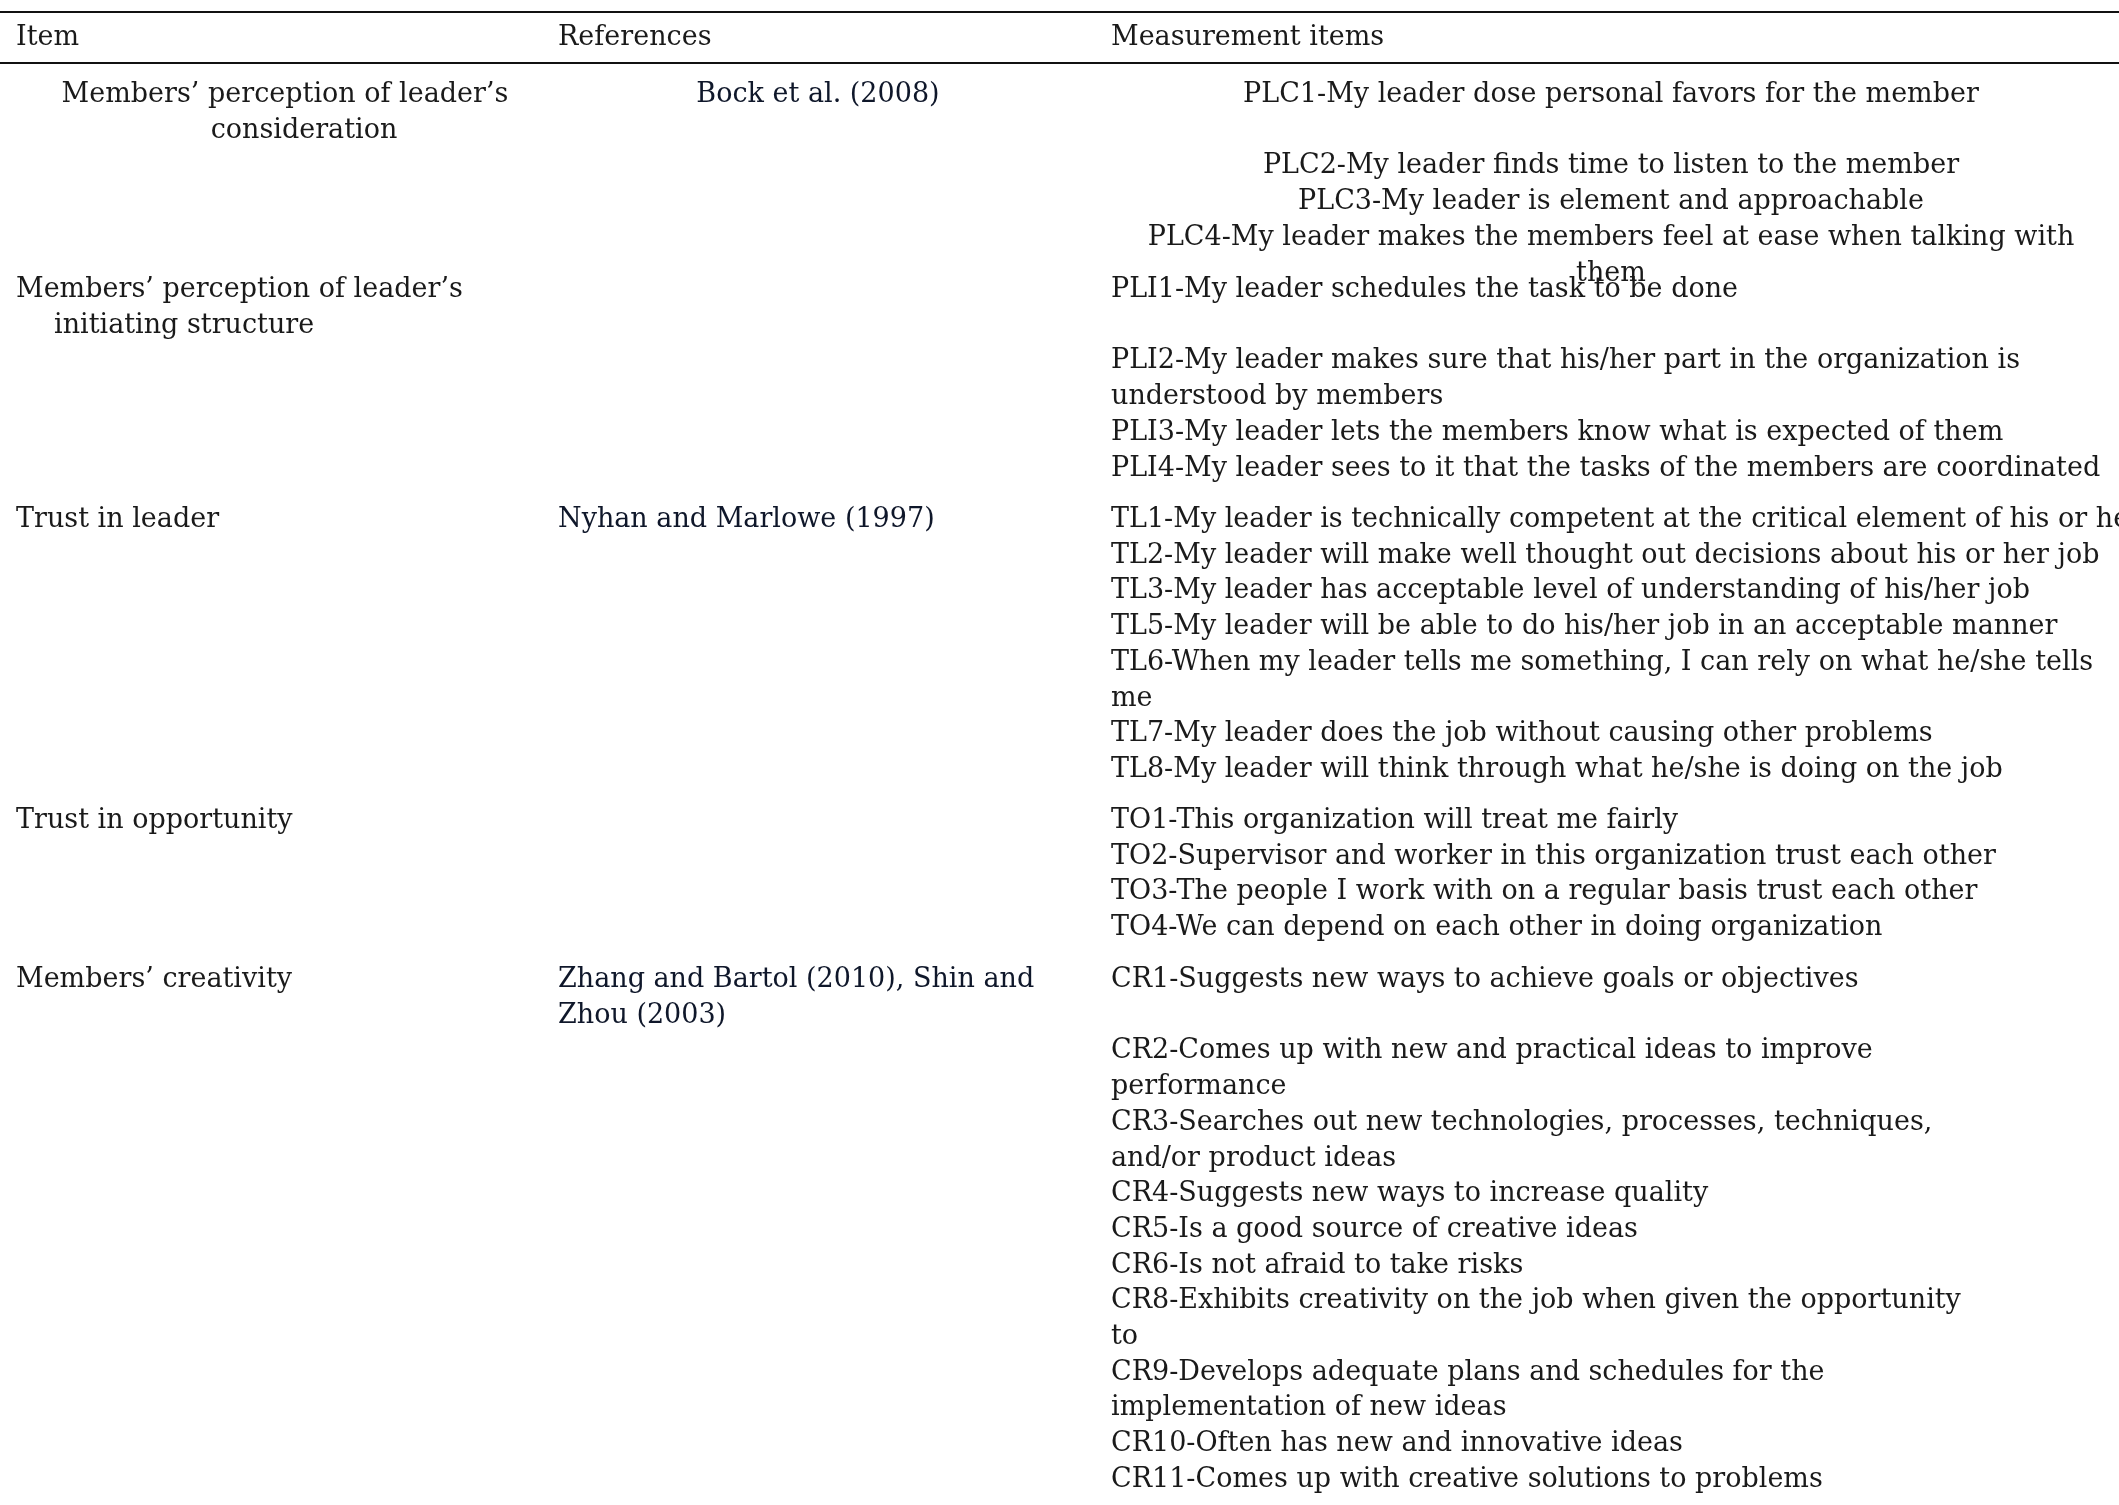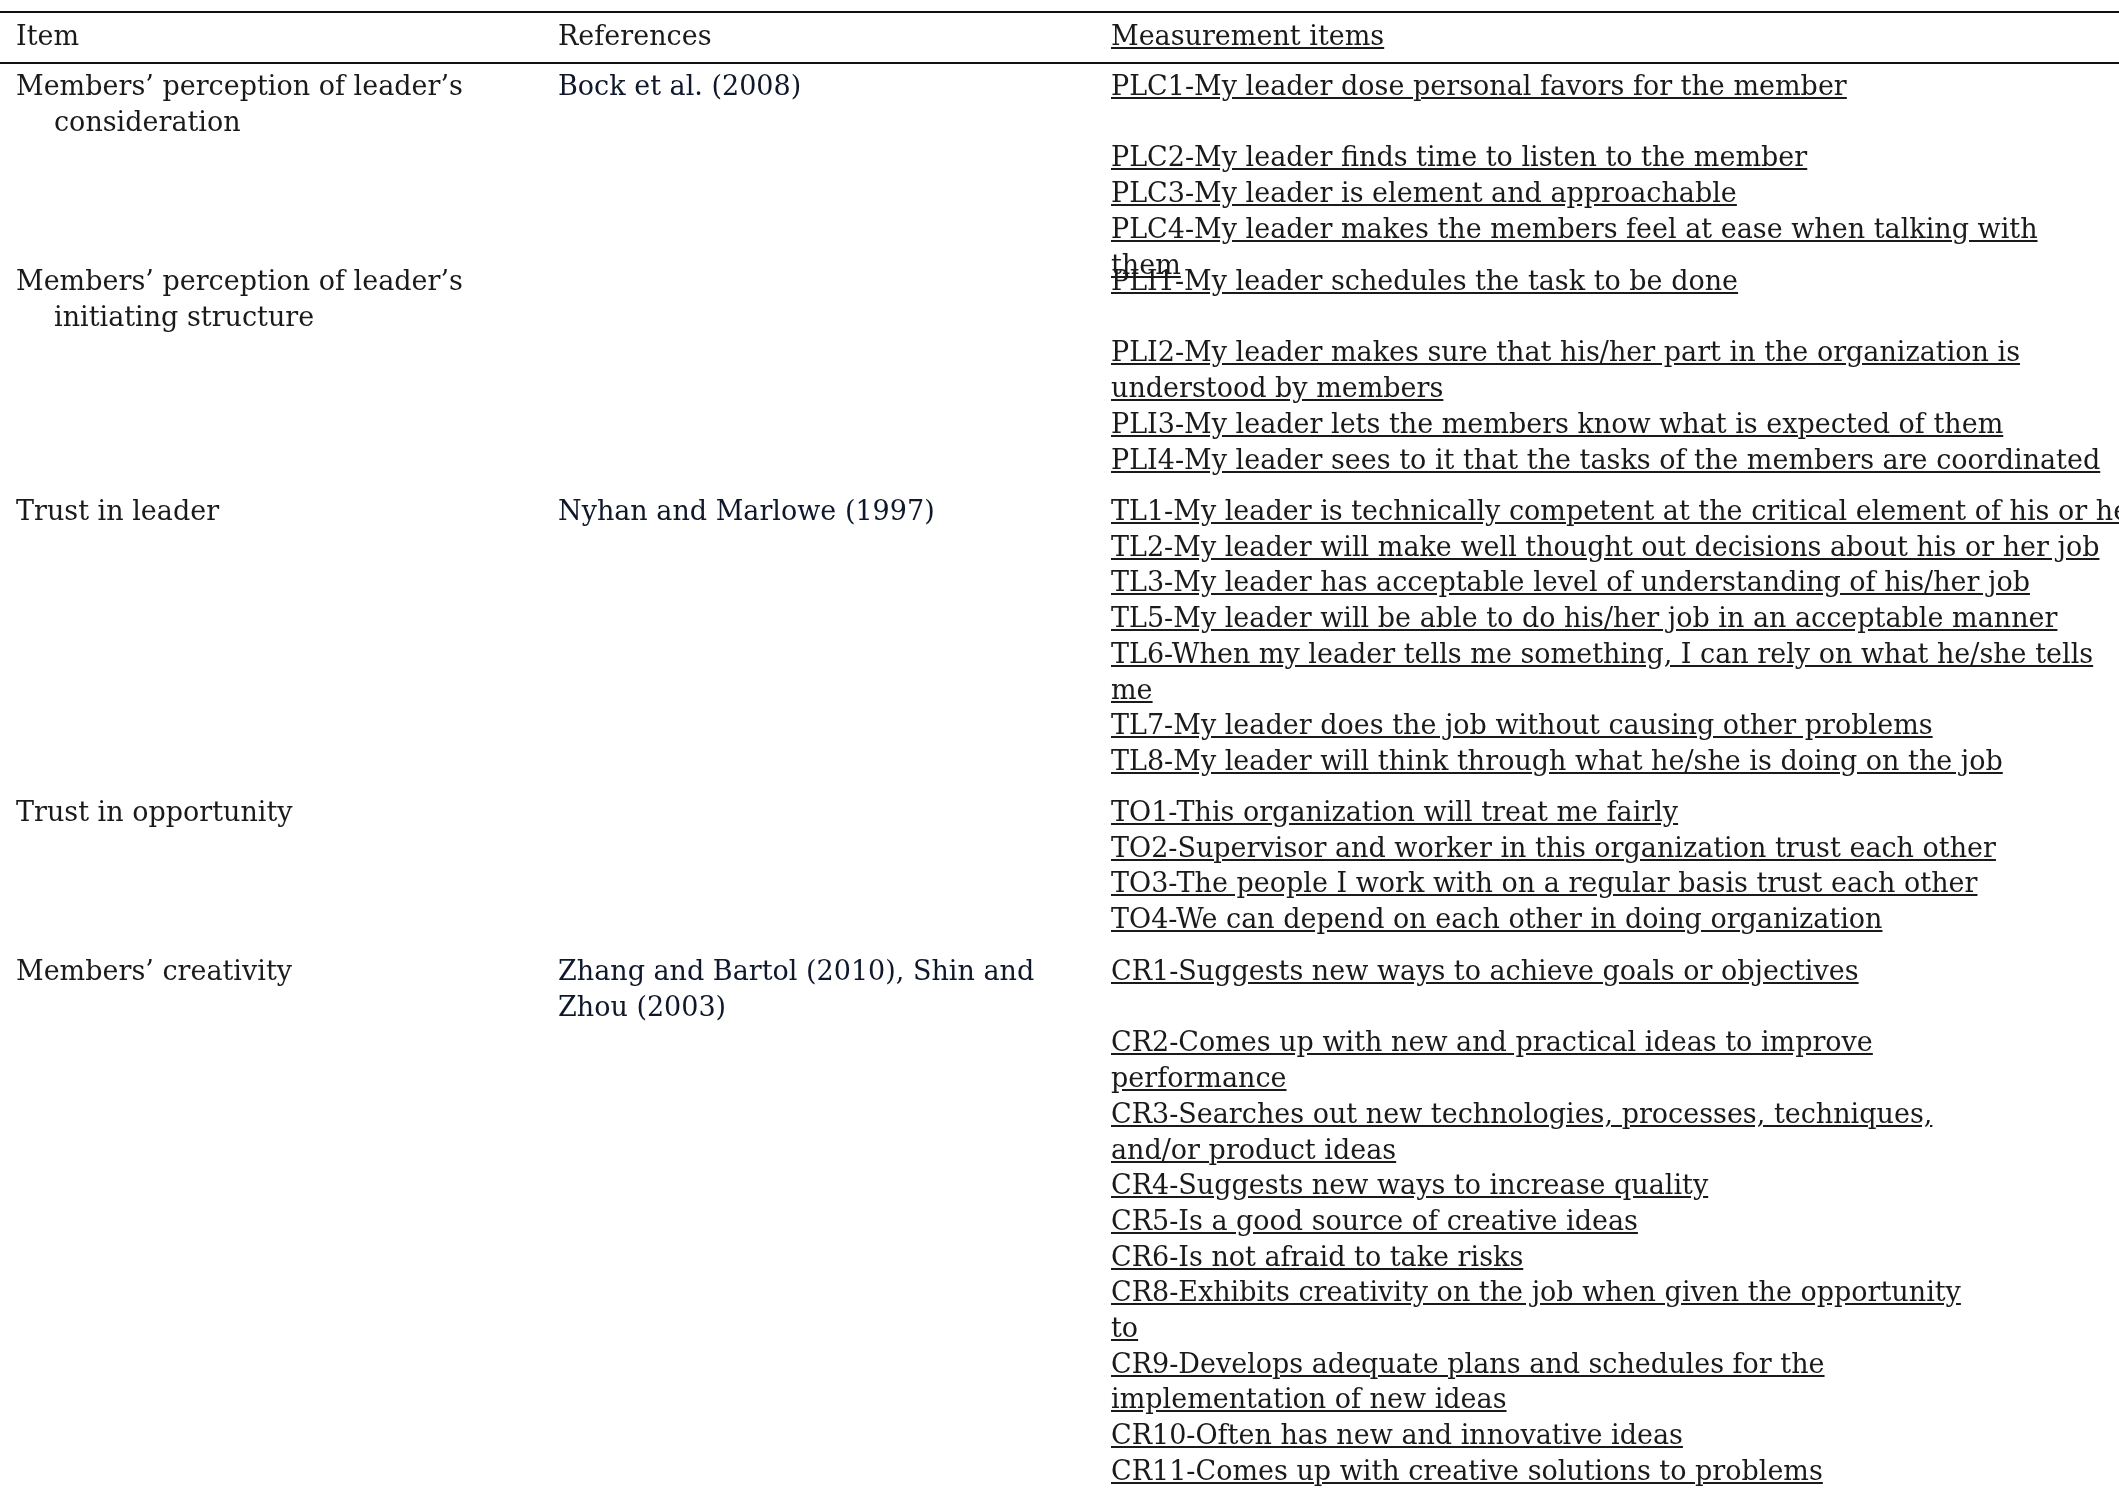--- a/index.html
+++ b/index.html
@@ -26,21 +26,21 @@
       background: #111;
       width: 100%;
     }
     .rule-mid {
       height: 2px;
       background: #111;
       width: 100%;
     }
     .col-item { position: absolute; left: 16px; width: 520px; }
     .col-ref { position: absolute; left: 558px; width: 520px; }
-    .col-meas { position: absolute; left: 1111px; width: 1000px; text-decoration: underline; }
+    .col-meas { position: absolute; left: 1111px; width: 1000px; }
     .hcell {
       position: absolute;
       top: 12px;
       font-size: 27px;
       line-height: 36px;
     }
     .header-row-inner {
       position: relative;
       height: 49px;
     }
@@ -77,21 +77,21 @@
 
 <div class="table-wrap">
   <div class="rule-top"></div>
   <div class="header-row-inner">
     <span class="hcell col-item" style="top:5px">Item</span>
     <span class="hcell col-ref" style="top:5px">References</span>
     <span class="hcell col-meas" style="top:5px">Measurement items</span>
   </div>
   <div class="rule-mid"></div>
 
-  <div class="group" style="height:195px; margin-top:4px;">
+  <div class="group" style="height:195px; margin-top:11px;text-align:center;">
     <div class="cell col-item item-label">Members’ perception of leader’s consideration</div>
     <div class="cell col-ref ref-link">Bock et al. (2008)</div>
     <div class="cell col-meas">
       <span class="meas-line">PLC1-My leader dose personal favors for the member</span>
       <span class="gap"></span>
       <span class="meas-line">PLC2-My leader finds time to listen to the member</span>
       <span class="meas-line">PLC3-My leader is element and approachable</span>
       <span class="meas-line">PLC4-My leader makes the members feel at ease when talking with them</span>
     </div>
   </div>

